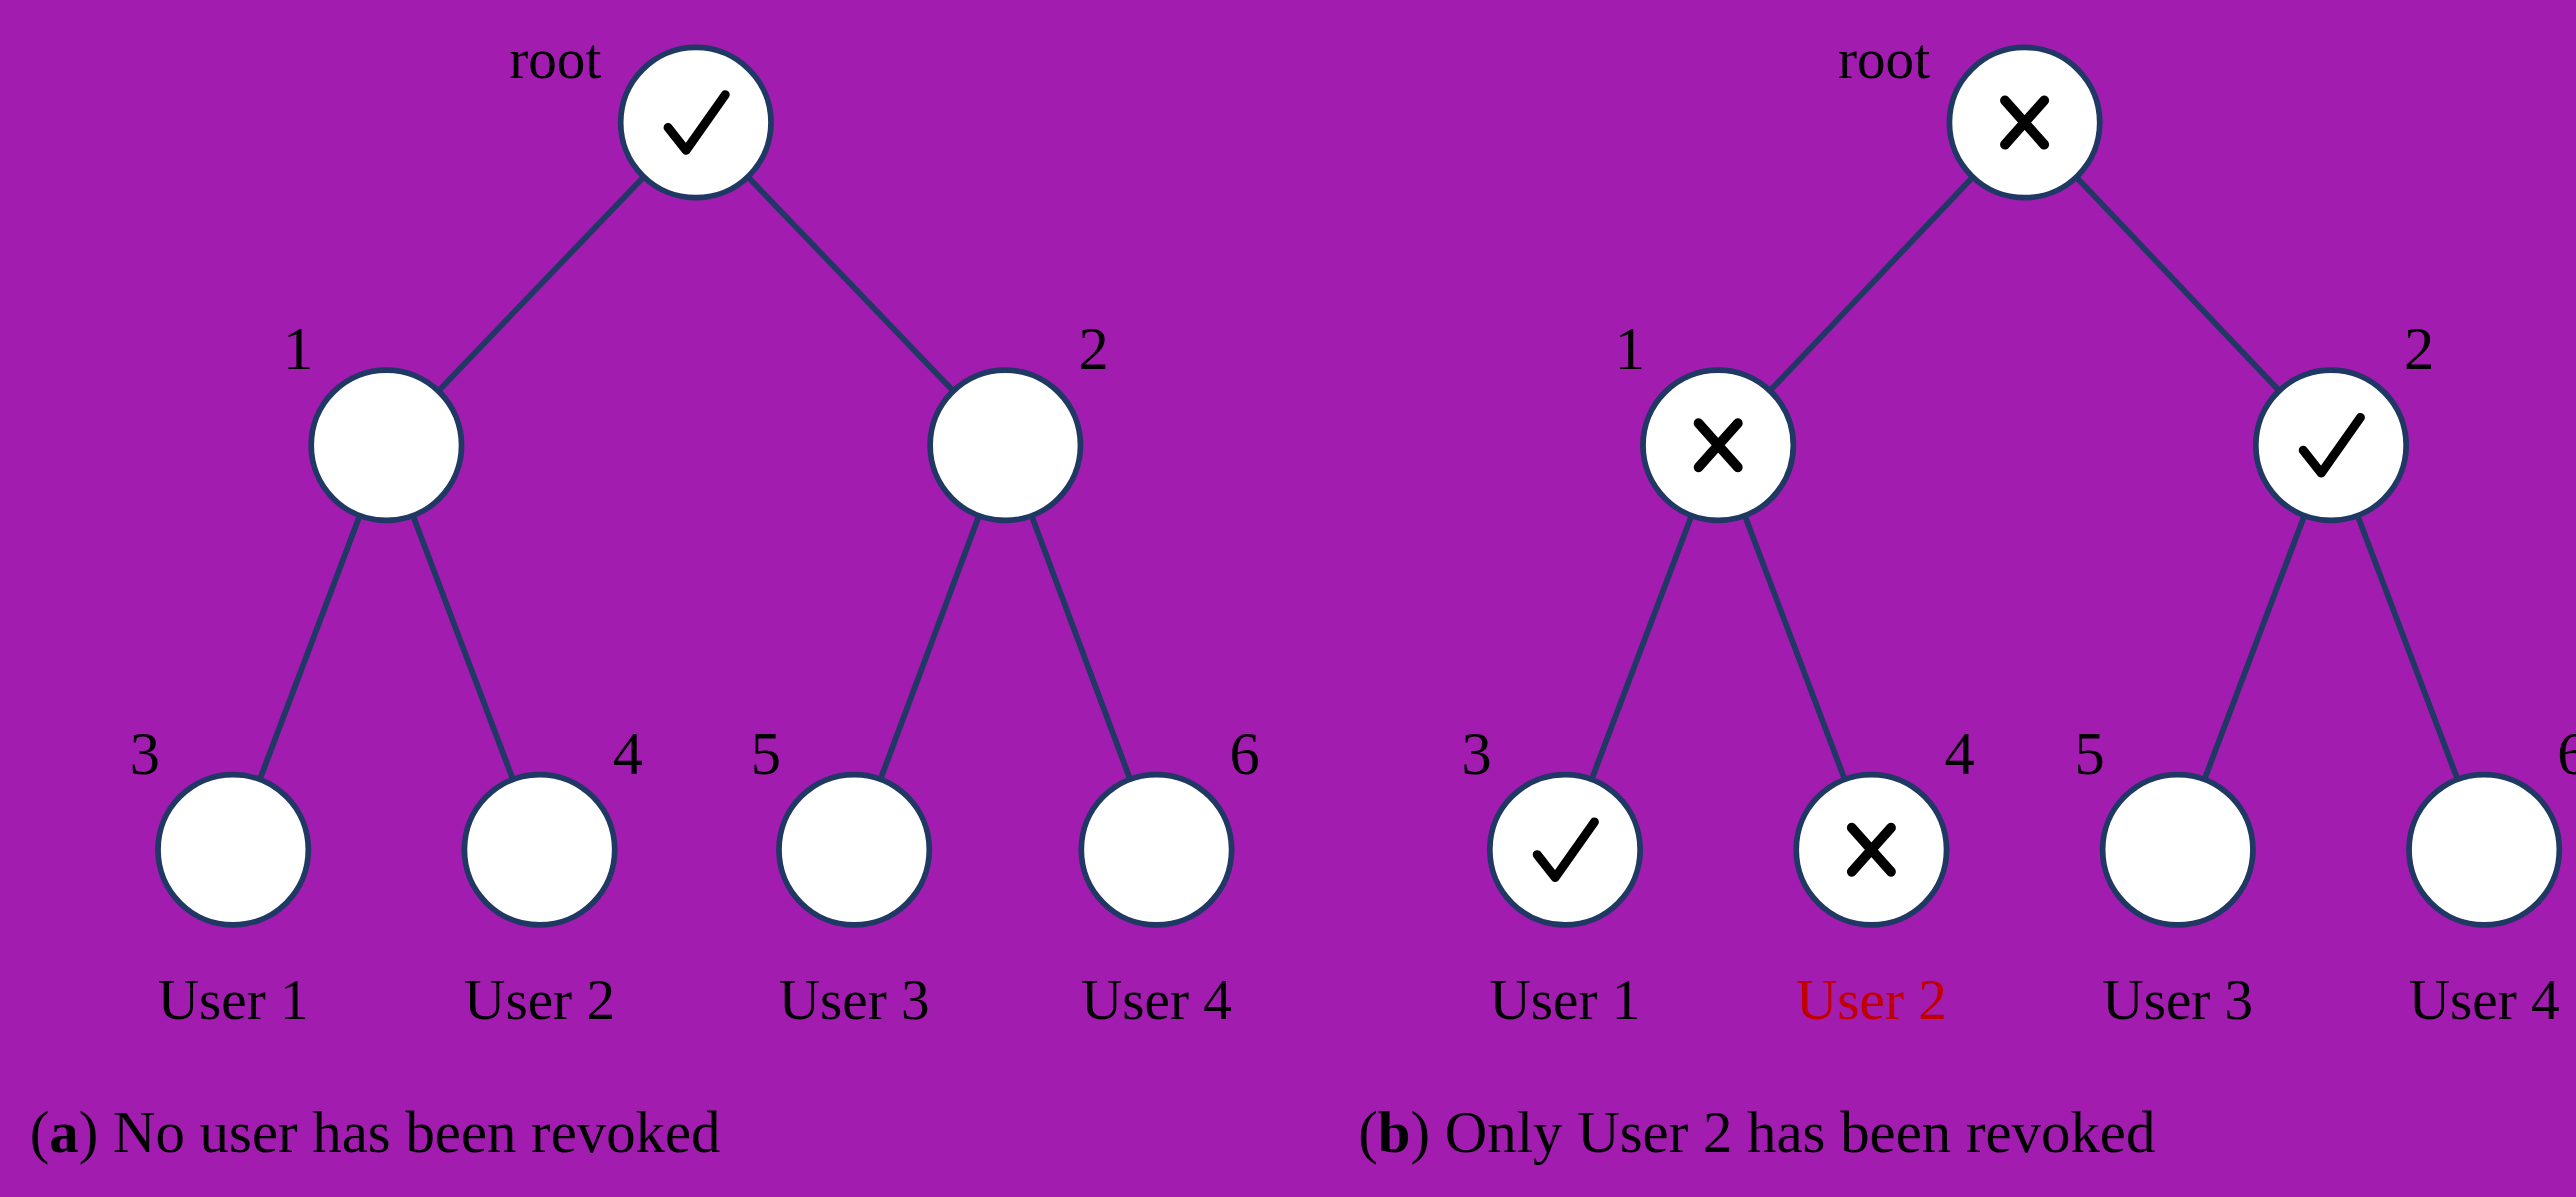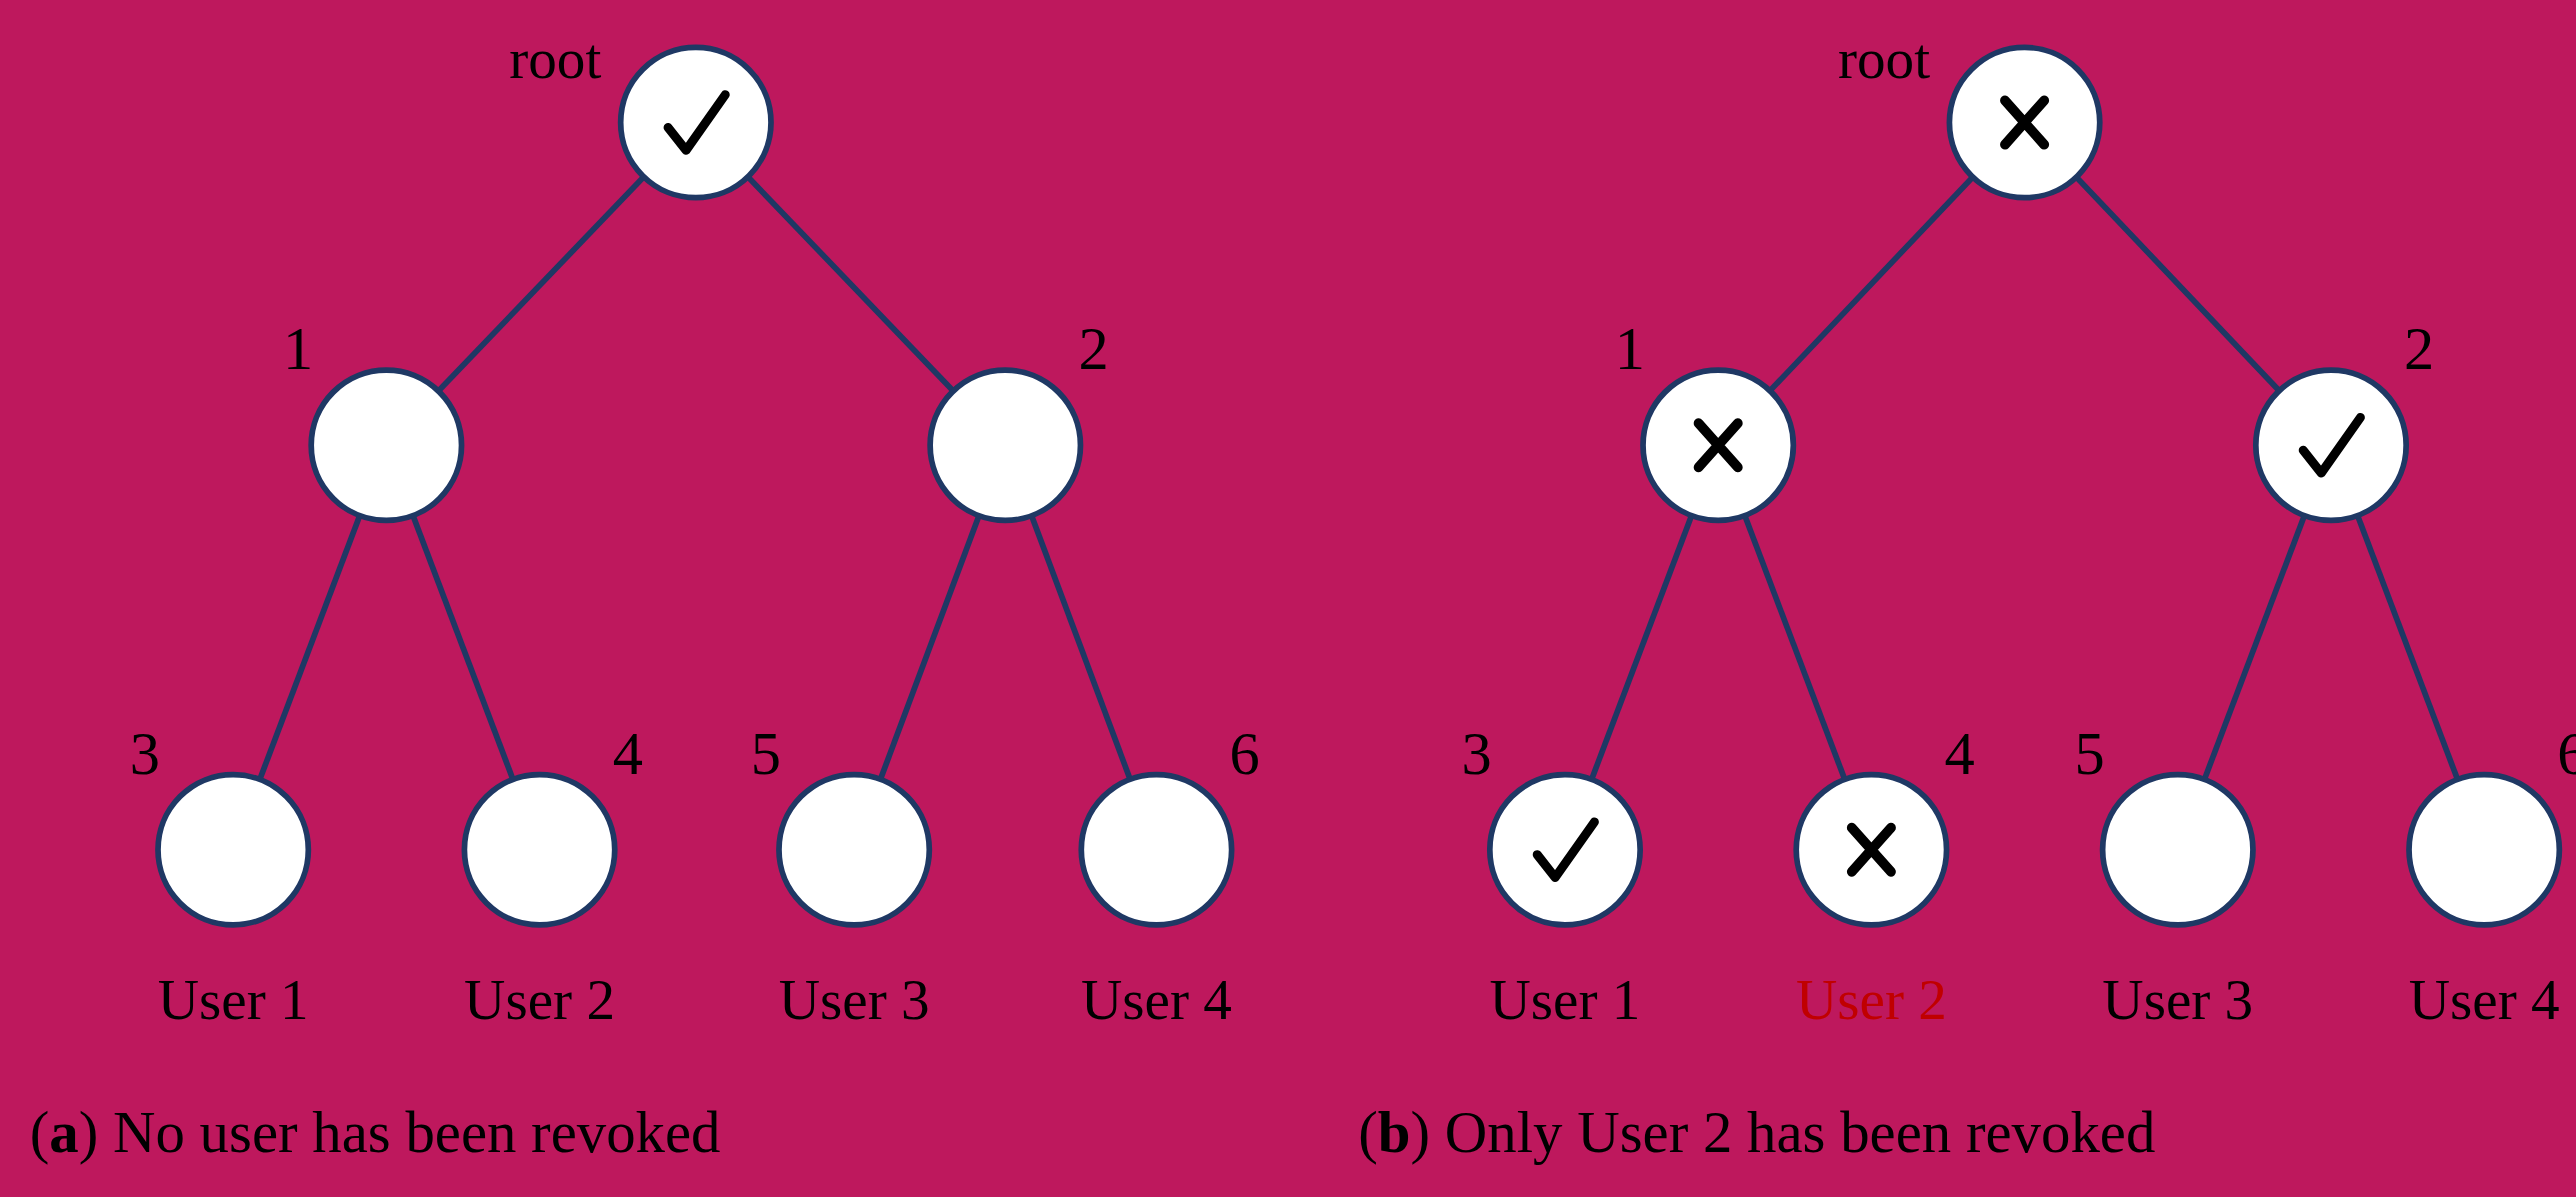--- a/index.html
+++ b/index.html
@@ -4,21 +4,21 @@
 <style>
   html, body {
     margin: 0;
     padding: 0;
     background: #ffffff;
   }
   .page {
     position: relative;
     width: 2576px;
     height: 1197px;
-    background: #be185d;
+    background: #a21caf;
     overflow: hidden;
     font-family: "Liberation Serif", "DejaVu Serif", serif;
   }
   svg text {
     font-family: "Liberation Serif", "DejaVu Serif", serif;
   }
   .caption-text {
     font-size: 72px;
     fill: #000000;
   }

